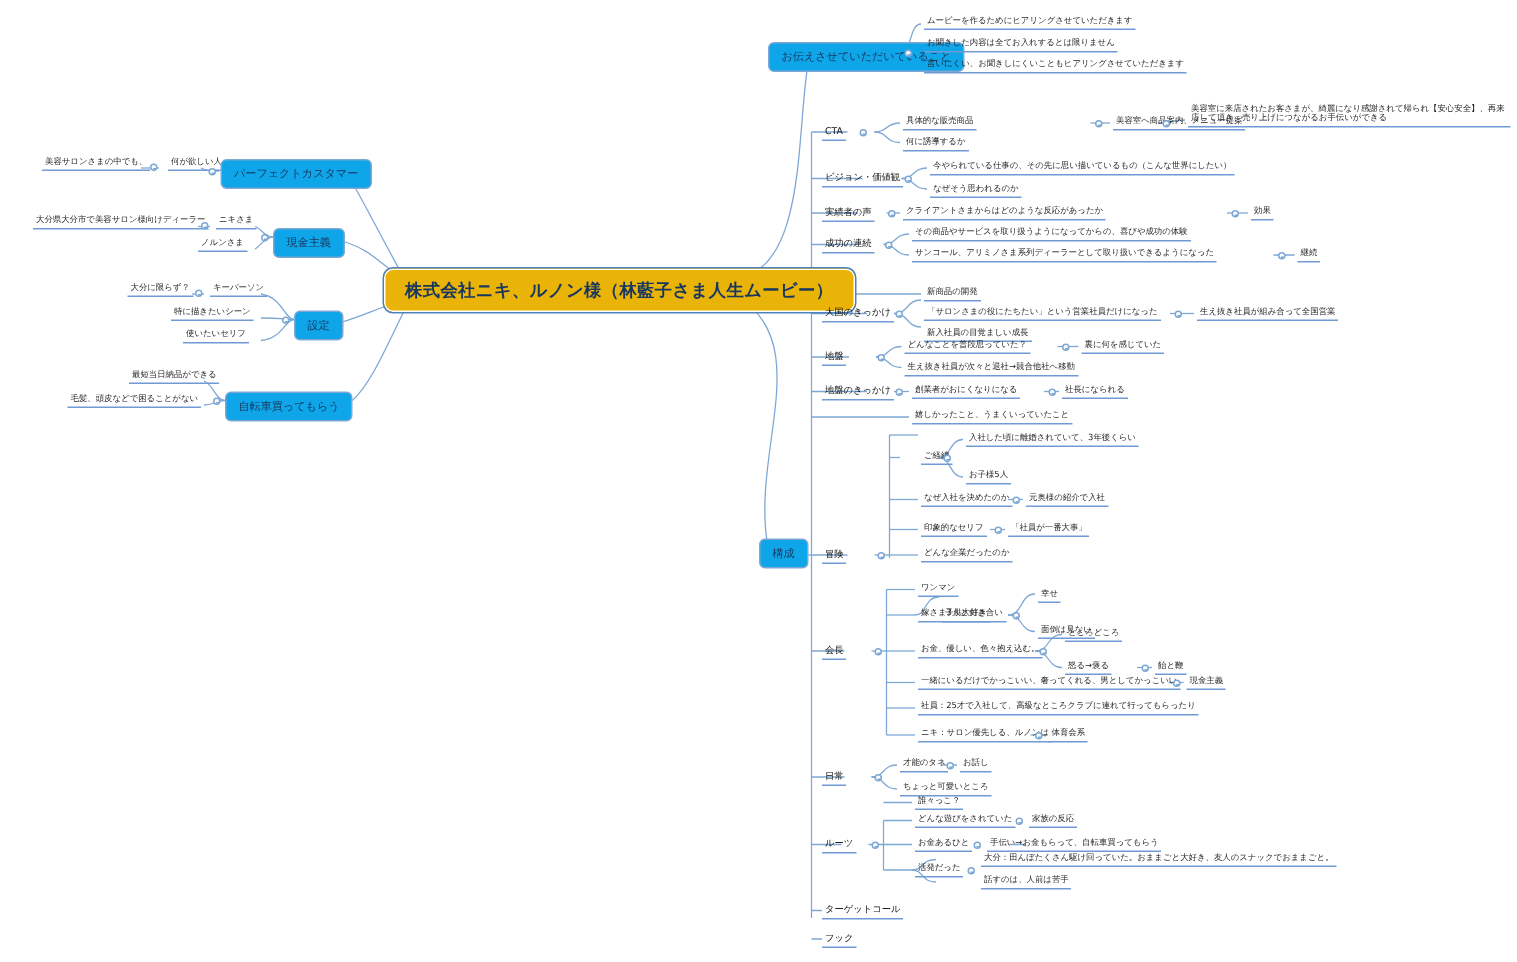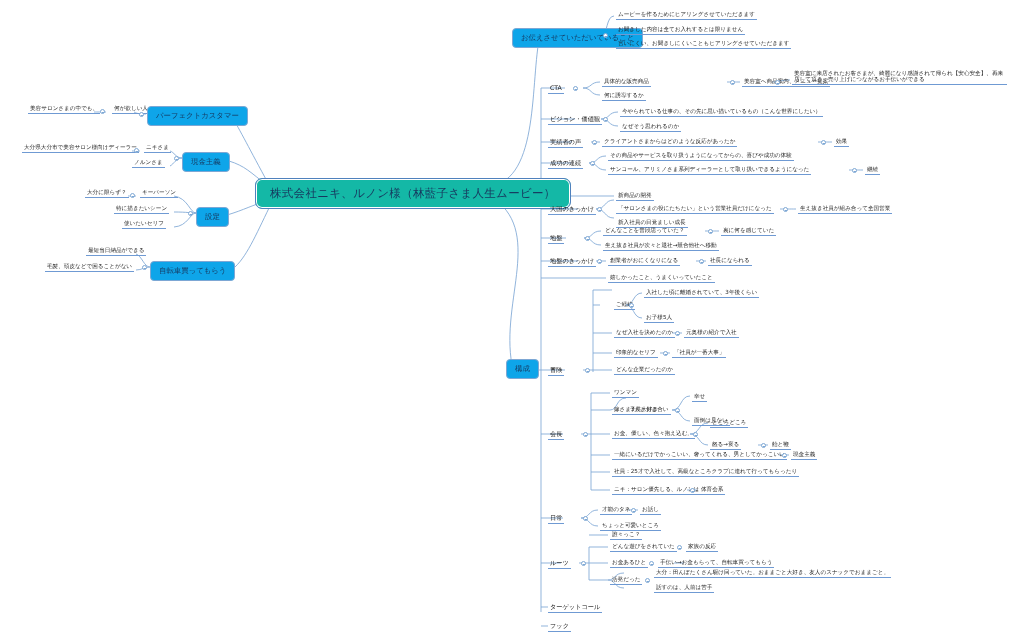--- a/index.html
+++ b/index.html
@@ -33,25 +33,25 @@
   
   .node {
     position: absolute;
     box-sizing: border-box;
     white-space: nowrap;
     color: #1a1a1a;
   }
 
   
   .n-root {
-    background: #14b8a6;
+    background: #eab308;
     border: 1.6px solid #4f81bd;
     border-radius: 7px;
     font-size: 11.5px;
-    font-weight: normal;
+    font-weight: bold;
     color: #17375e;
     padding: 7px 14px;
     letter-spacing: 0.3px;
     box-shadow: 0 0 0 1px #ffffff inset;
   }
 
   
   .n-box {
     background: #0ea5e9;
     border: 1px solid #7da7d4;

